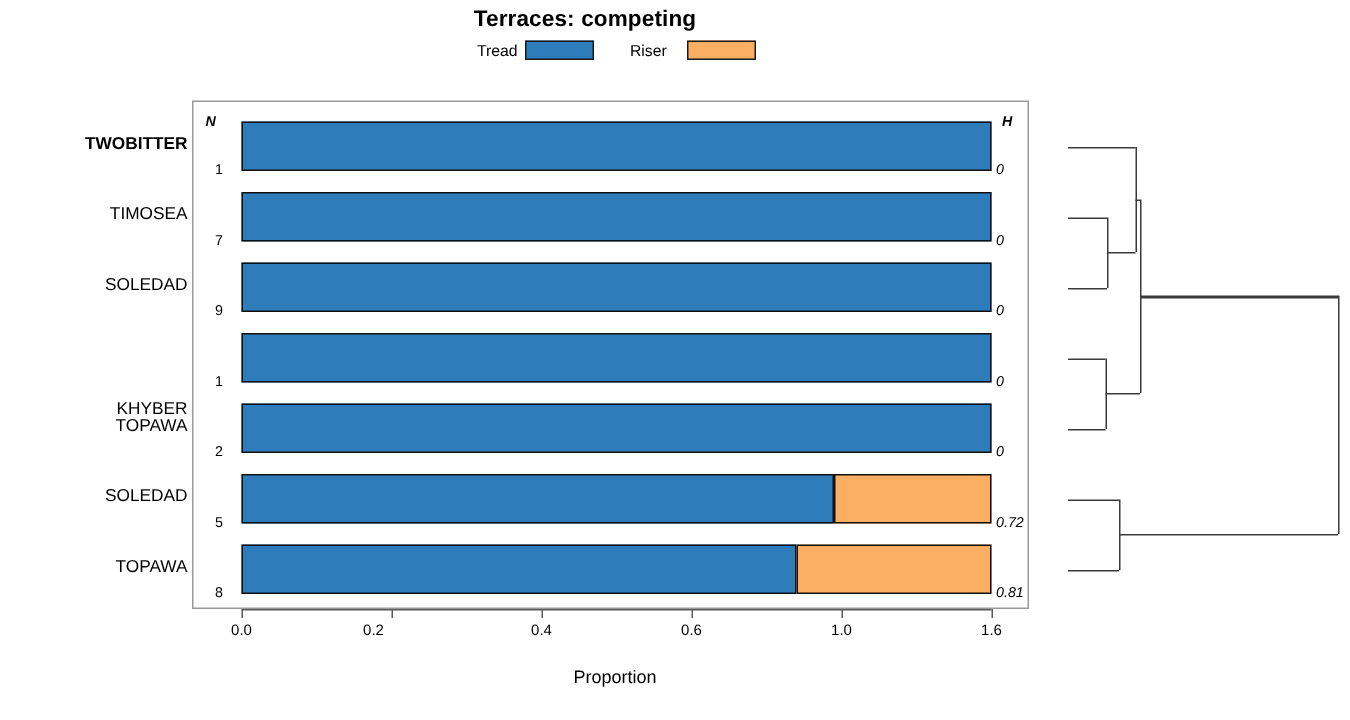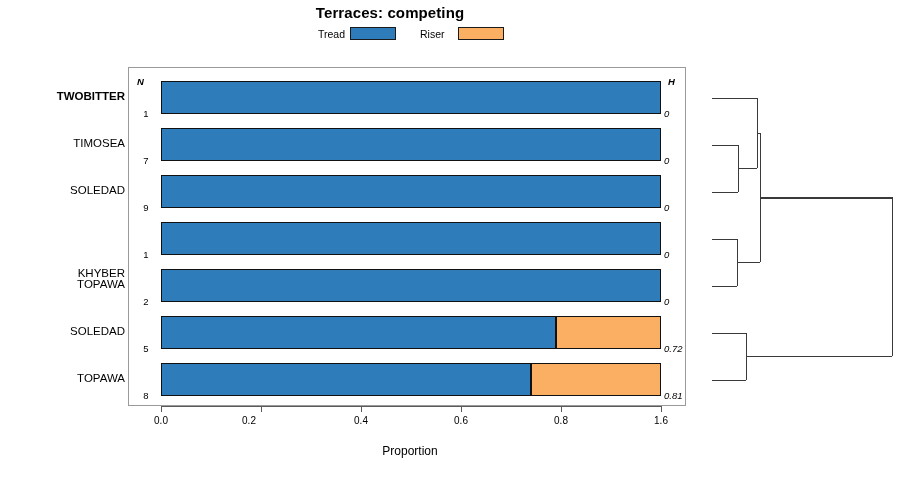--- a/index.html
+++ b/index.html
@@ -127,21 +127,21 @@
   <div id="xticks-layer">
       <div class="abs x-tick" style="left: 161px;"></div>
       <div class="abs x-tick-label" style="left: 141px;">0.0</div>
       <div class="abs x-tick" style="left: 261px;"></div>
       <div class="abs x-tick-label" style="left: 229px;">0.2</div>
       <div class="abs x-tick" style="left: 361px;"></div>
       <div class="abs x-tick-label" style="left: 341px;">0.4</div>
       <div class="abs x-tick" style="left: 461px;"></div>
       <div class="abs x-tick-label" style="left: 441px;">0.6</div>
       <div class="abs x-tick" style="left: 561px;"></div>
-      <div class="abs x-tick-label" style="left: 541px;">0.8</div>
+      <div class="abs x-tick-label" style="left: 541px;">1.0</div>
       <div class="abs x-tick" style="left: 661px;"></div>
       <div class="abs x-tick-label" style="left: 641px;">1.6</div>
     </div>
   <div class="abs" id="x-axis-title">Proportion</div>
 
   <div id="dendro-layer">
       <div class="abs dl dh" style="left: 712px; width: 26px; top: 144.5px;"></div>
       <div class="abs dl dh" style="left: 712px; width: 26px; top: 191.5px;"></div>
       <div class="abs dl dv" style="left: 738px; top: 144.5px; height: 47px;"></div>
       <div class="abs dl dh" style="left: 712px; width: 45px; top: 97.5px;"></div>

